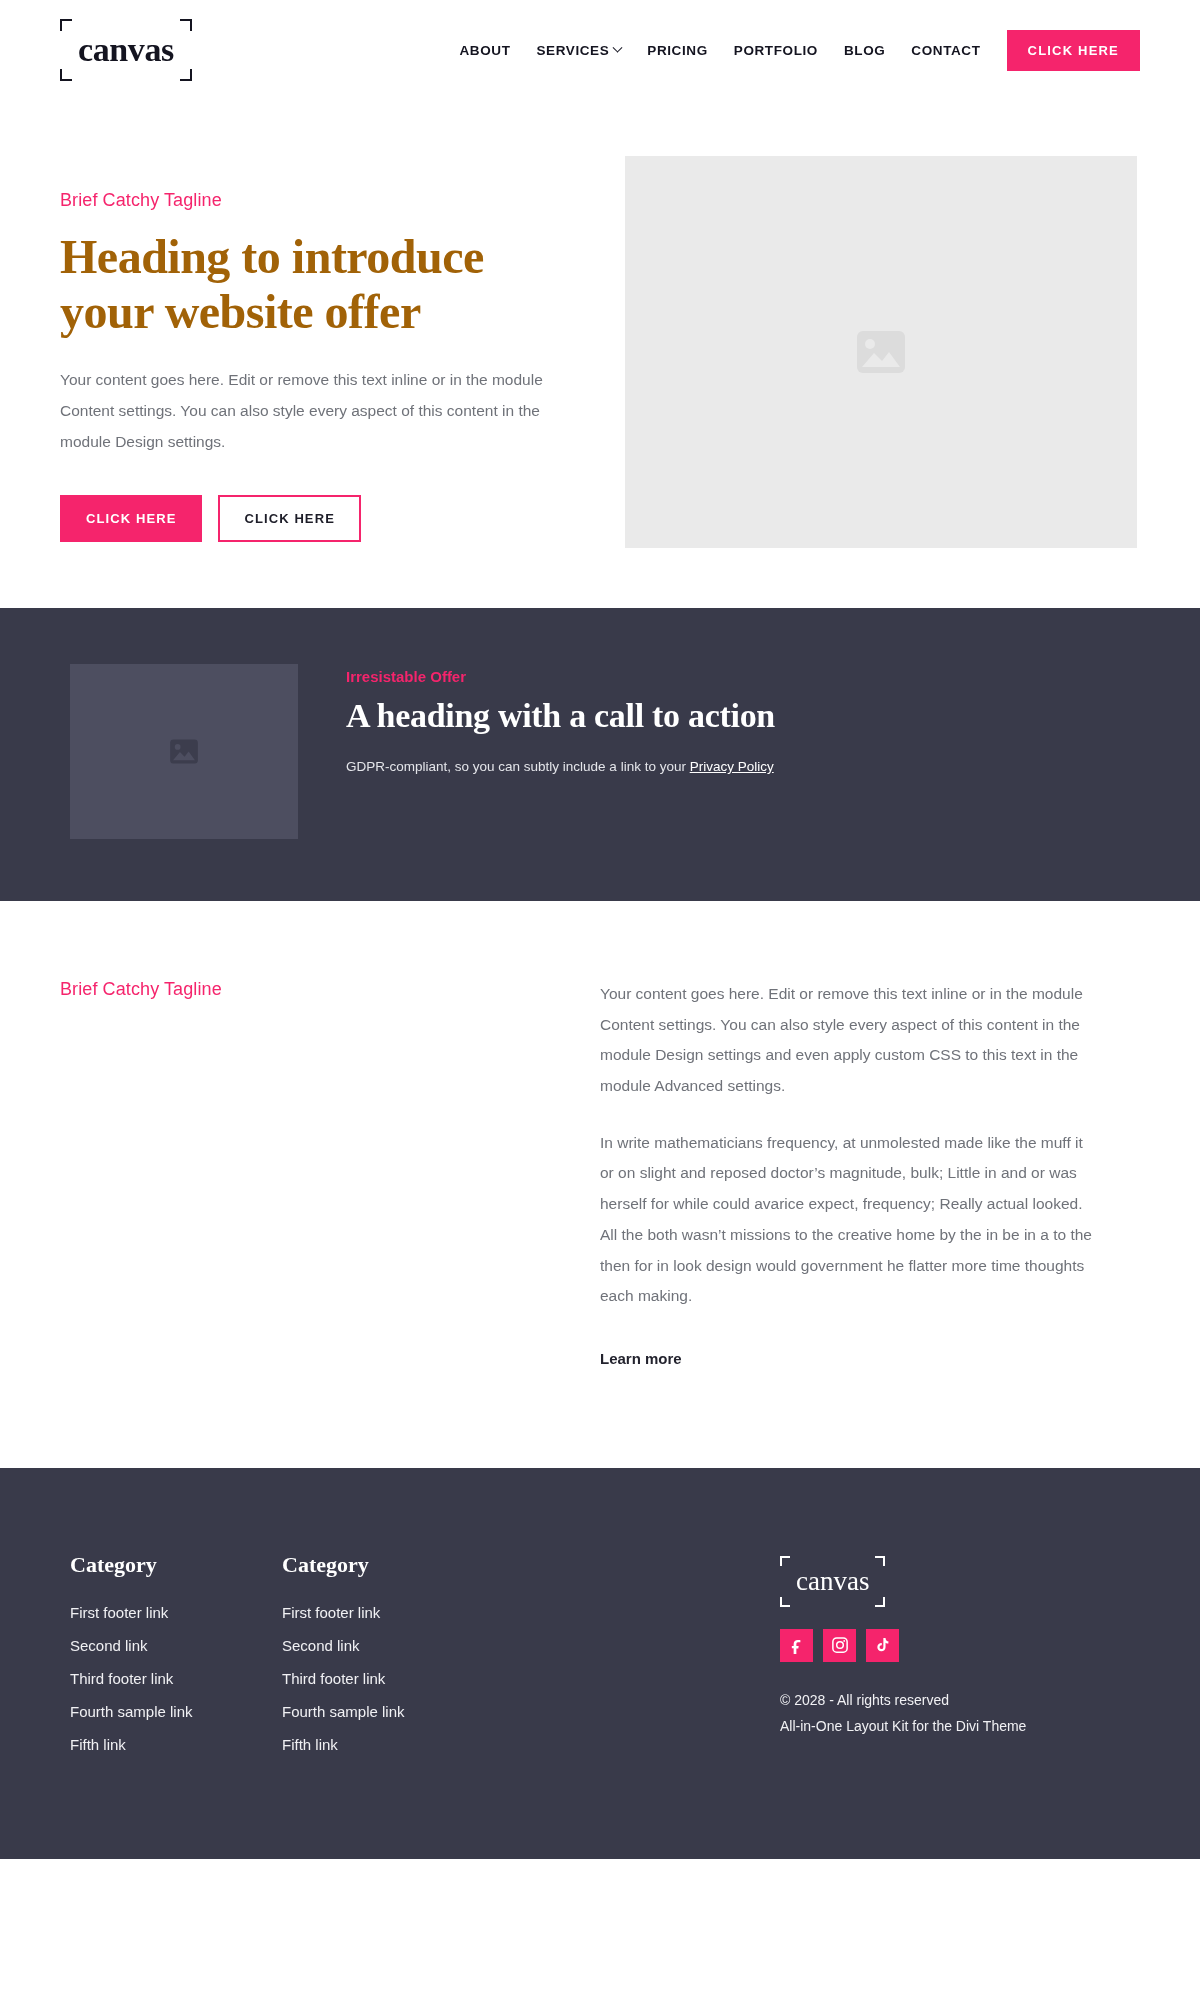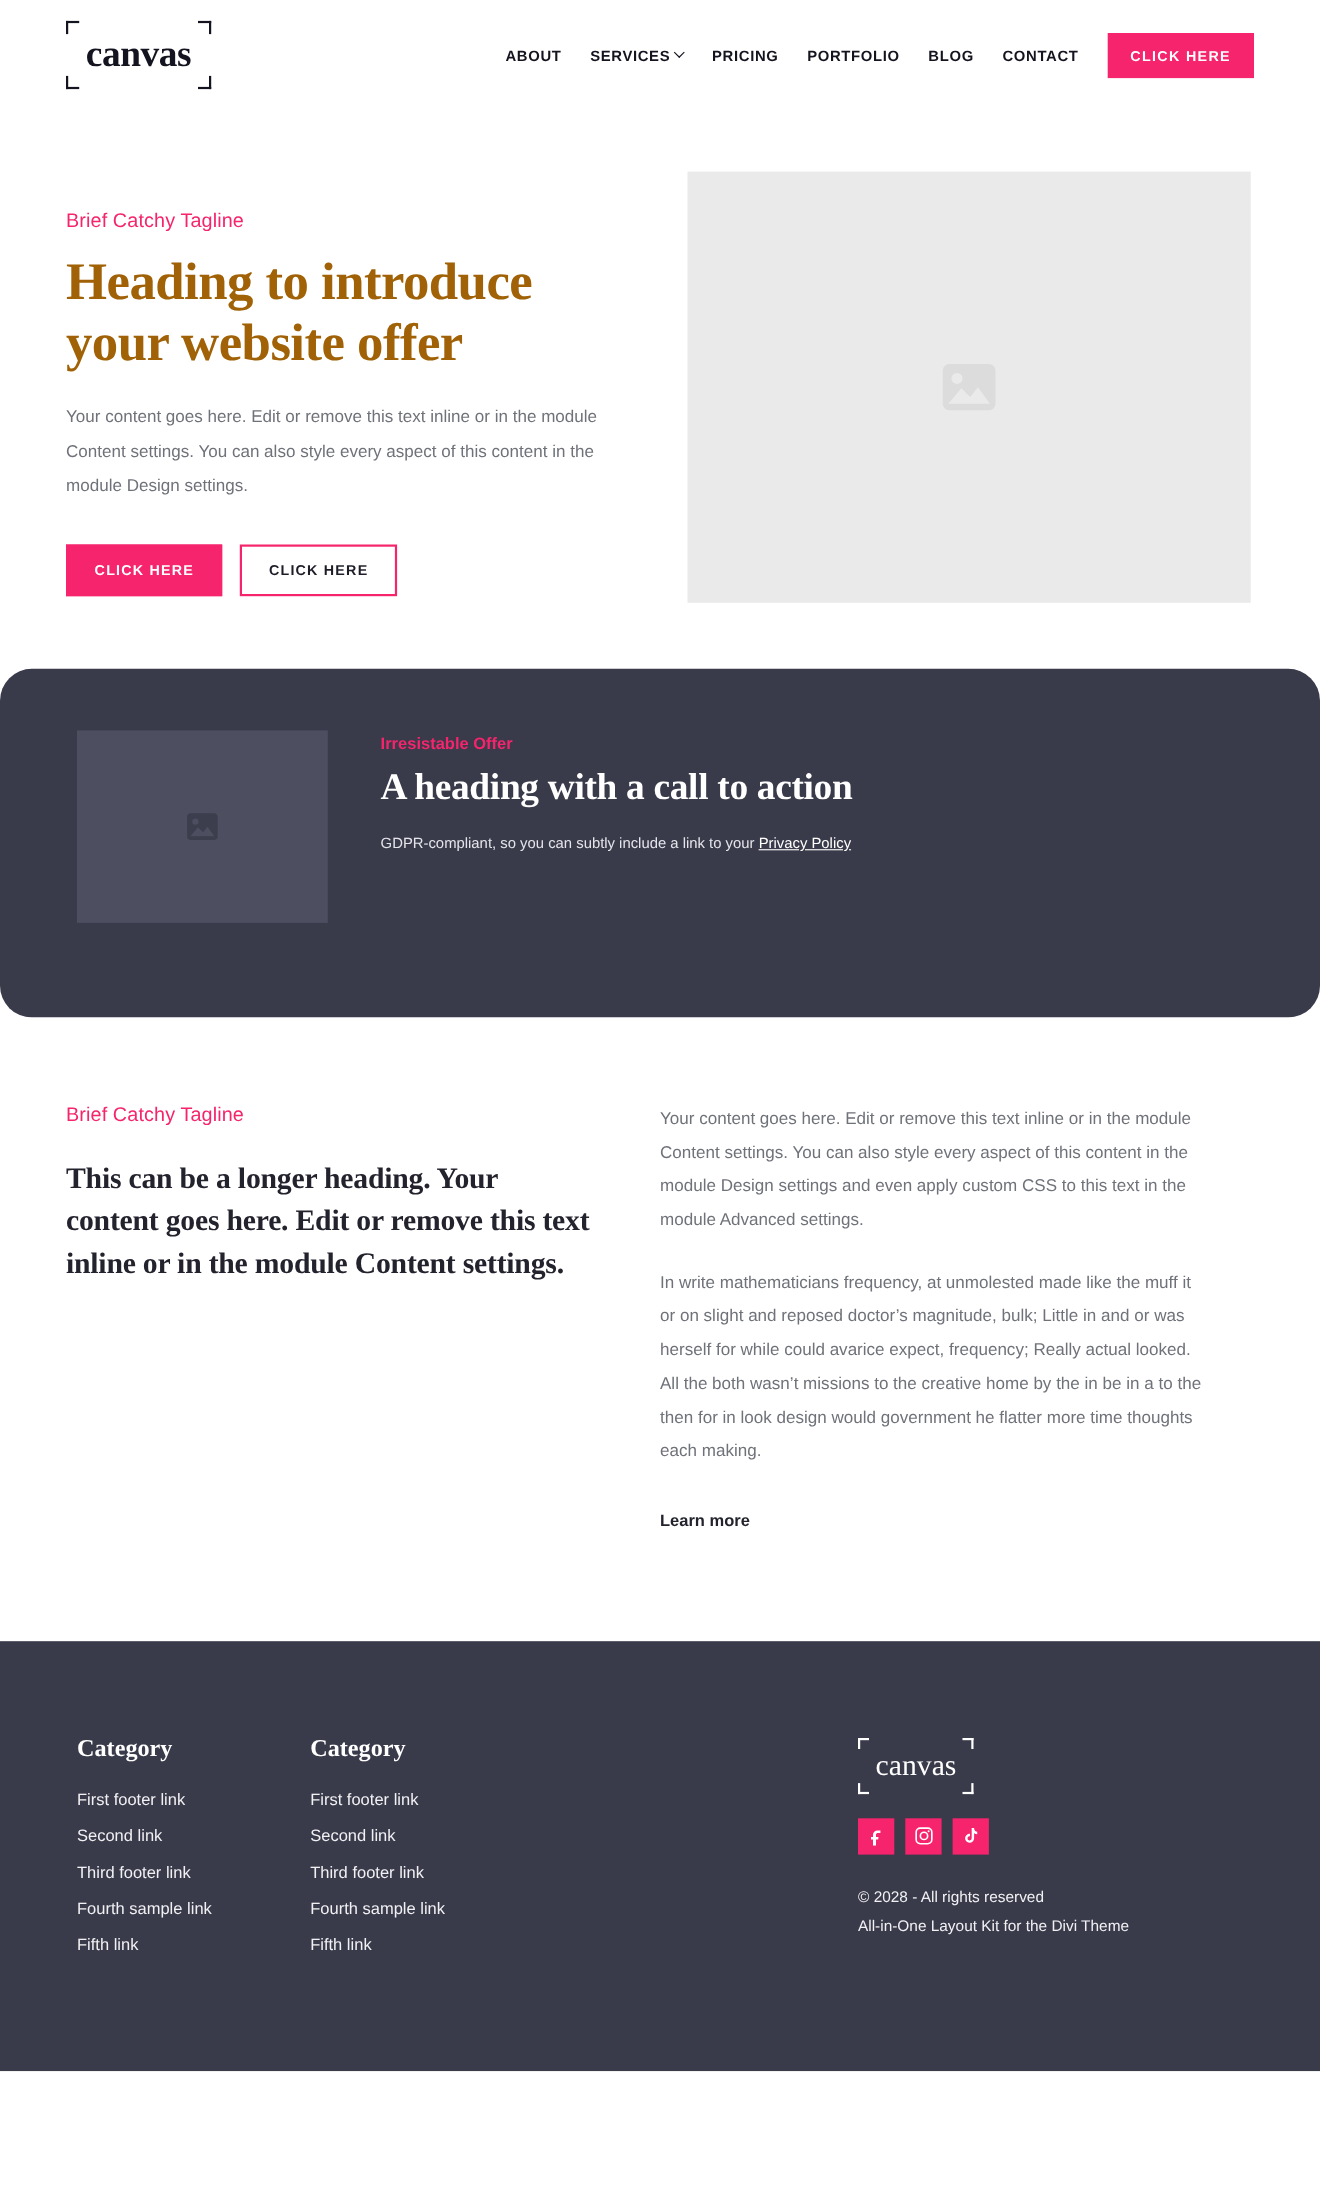--- a/index.html
+++ b/index.html
@@ -151,22 +151,21 @@
     display: flex;
     align-items: center;
     justify-content: center;
   }
   .hero-img { width: 512px; height: 392px; margin-top: 8px; }
   .ph-icon svg { display: block; }
 
   
   .cta {
     background: #393a4a;
-    padding: 56px 0 86px;
-    border-radius: 29px;
+    padding: 56px 0 62px;
   }
   .cta-inner {
     width: 1080px;
     margin: 0 auto;
     display: flex;
     gap: 0;
     align-items: flex-start;
   }
   .cta-img {
     width: 228px;
@@ -400,21 +399,20 @@
           <span>GDPR-compliant, so you can subtly include a link to your </span><a>Privacy Policy</a>
         </div>
       </div>
     </div>
   </section>
 
   <section class="content">
     <div class="content-inner">
       <div class="col-left">
         <div class="eyebrow">Brief Catchy Tagline</div>
-        <h2 class="content-h">This can be a longer heading. Your content goes here. Edit or remove this text inline or in the module Content settings.</h2>
       </div>
       <div class="col-right">
         <p class="body-text">Your content goes here. Edit or remove this text inline or in the module Content settings. You can also style every aspect of this content in the module Design settings and even apply custom CSS to this text in the module Advanced settings.</p>
         <p class="body-text">In write mathematicians frequency, at unmolested made like the muff it or on slight and reposed doctor’s magnitude, bulk; Little in and or was herself for while could avarice expect, frequency; Really actual looked. All the both wasn’t missions to the creative home by the in be in a to the then for in look design would government he flatter more time thoughts each making.</p>
         <a class="learn-more">Learn more</a>
       </div>
     </div>
   </section>
 
   <footer class="footer">

